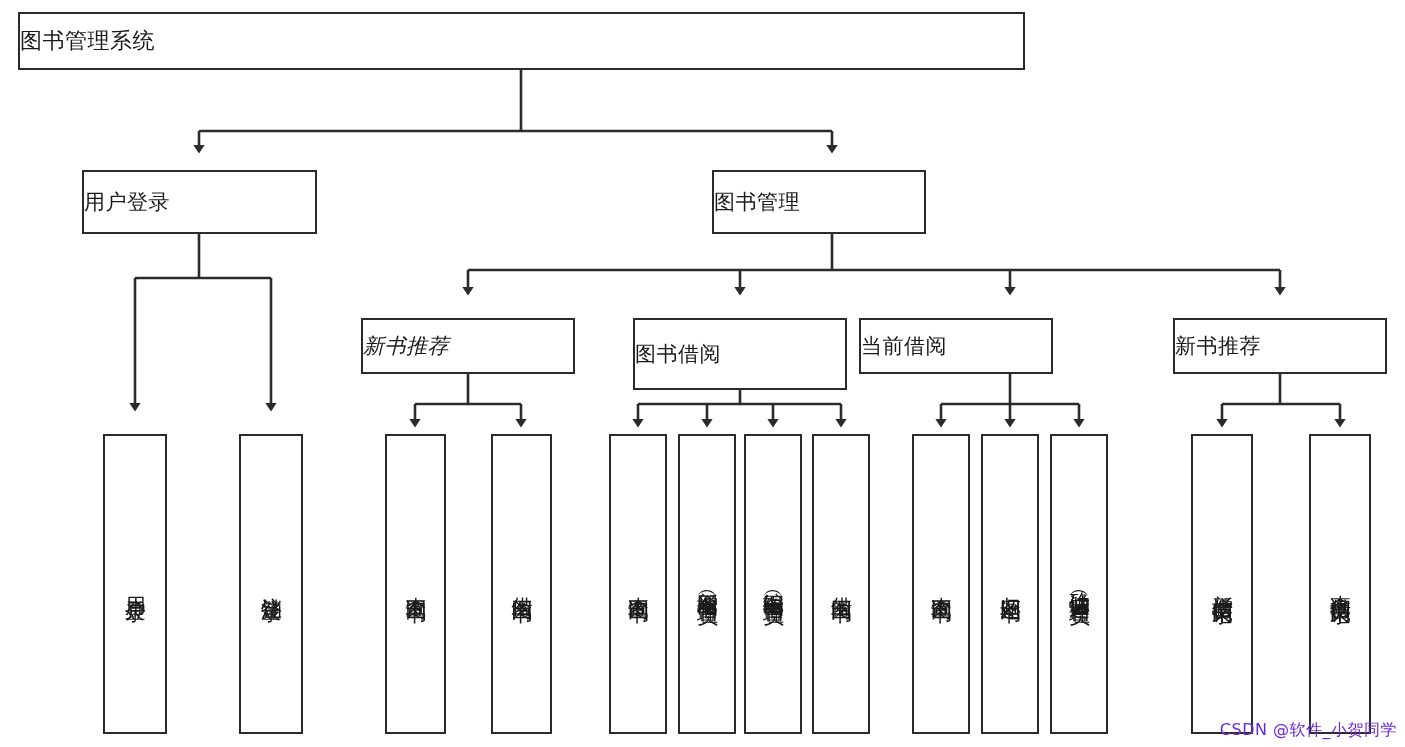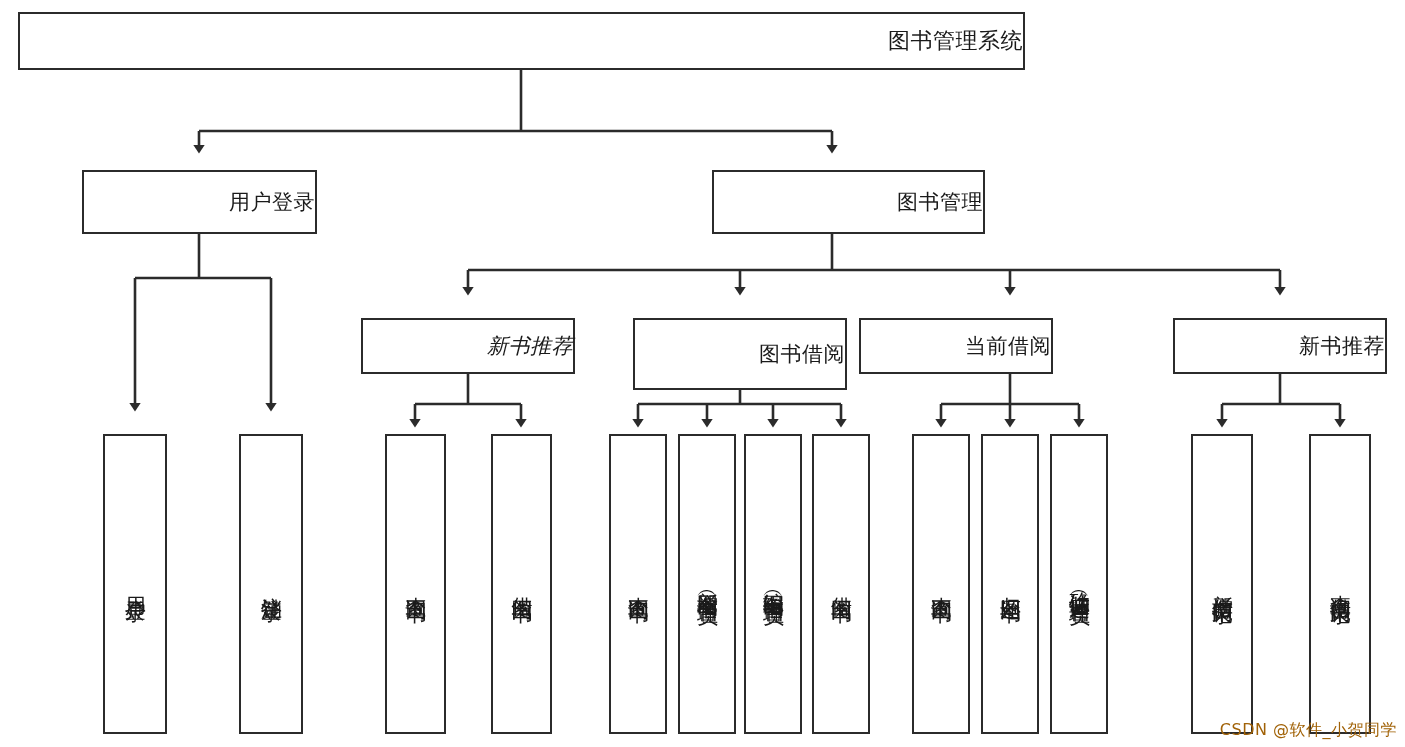--- a/index.html
+++ b/index.html
@@ -22,21 +22,21 @@
     height:747px;
     pointer-events:none;
   }
   .node{
     position:absolute;
     box-sizing:border-box;
     border:2px solid #2b2b2b;
     background:#ffffff;
     display:flex;
     align-items:center;
-    justify-content:flex-end;
+    justify-content:flex-start;
     z-index:2;
   }
   .node .lbl{
     color:#1a1a1a;
     line-height:1.18;
     text-align:center;
     white-space:nowrap;
   }
   .node.horizontal .lbl{
     font-size:21px;
@@ -56,21 +56,21 @@
     font-size:21px;
     letter-spacing:2px;
     line-height:1;
     max-height:270px;
   }
   .watermark{
     position:absolute;
     right:8px;
     bottom:6px;
     font-size:16px;
-    color:#a16207;
+    color:#6d28d9;
     z-index:5;
     white-space:nowrap;
     letter-spacing:0.5px;
   }
 </style>
 </head>
 <body>
 
 <div id="canvas">
 
@@ -125,21 +125,21 @@
   </svg>
 
   <div class="node root horizontal" style="left:18px; top:12px; width:1007px; height:58px;">
     <span class="lbl">图书管理系统</span>
   </div>
 
   <div class="node horizontal" style="left:82px; top:170px; width:235px; height:64px;">
     <span class="lbl">用户登录</span>
   </div>
 
-  <div class="node horizontal" style="left:712px; top:170px; width:273px; height:64px;">
+  <div class="node horizontal" style="left:712px; top:170px; width:214px; height:64px;">
     <span class="lbl">图书管理</span>
   </div>
 
   <div class="node horizontal" style="left:361px; top:318px; width:214px; height:56px;font-style:italic;">
     <span class="lbl">新书推荐</span>
   </div>
 
   <div class="node horizontal" style="left:633px; top:318px; width:214px; height:72px;">
     <span class="lbl">图书借阅</span>
   </div>

